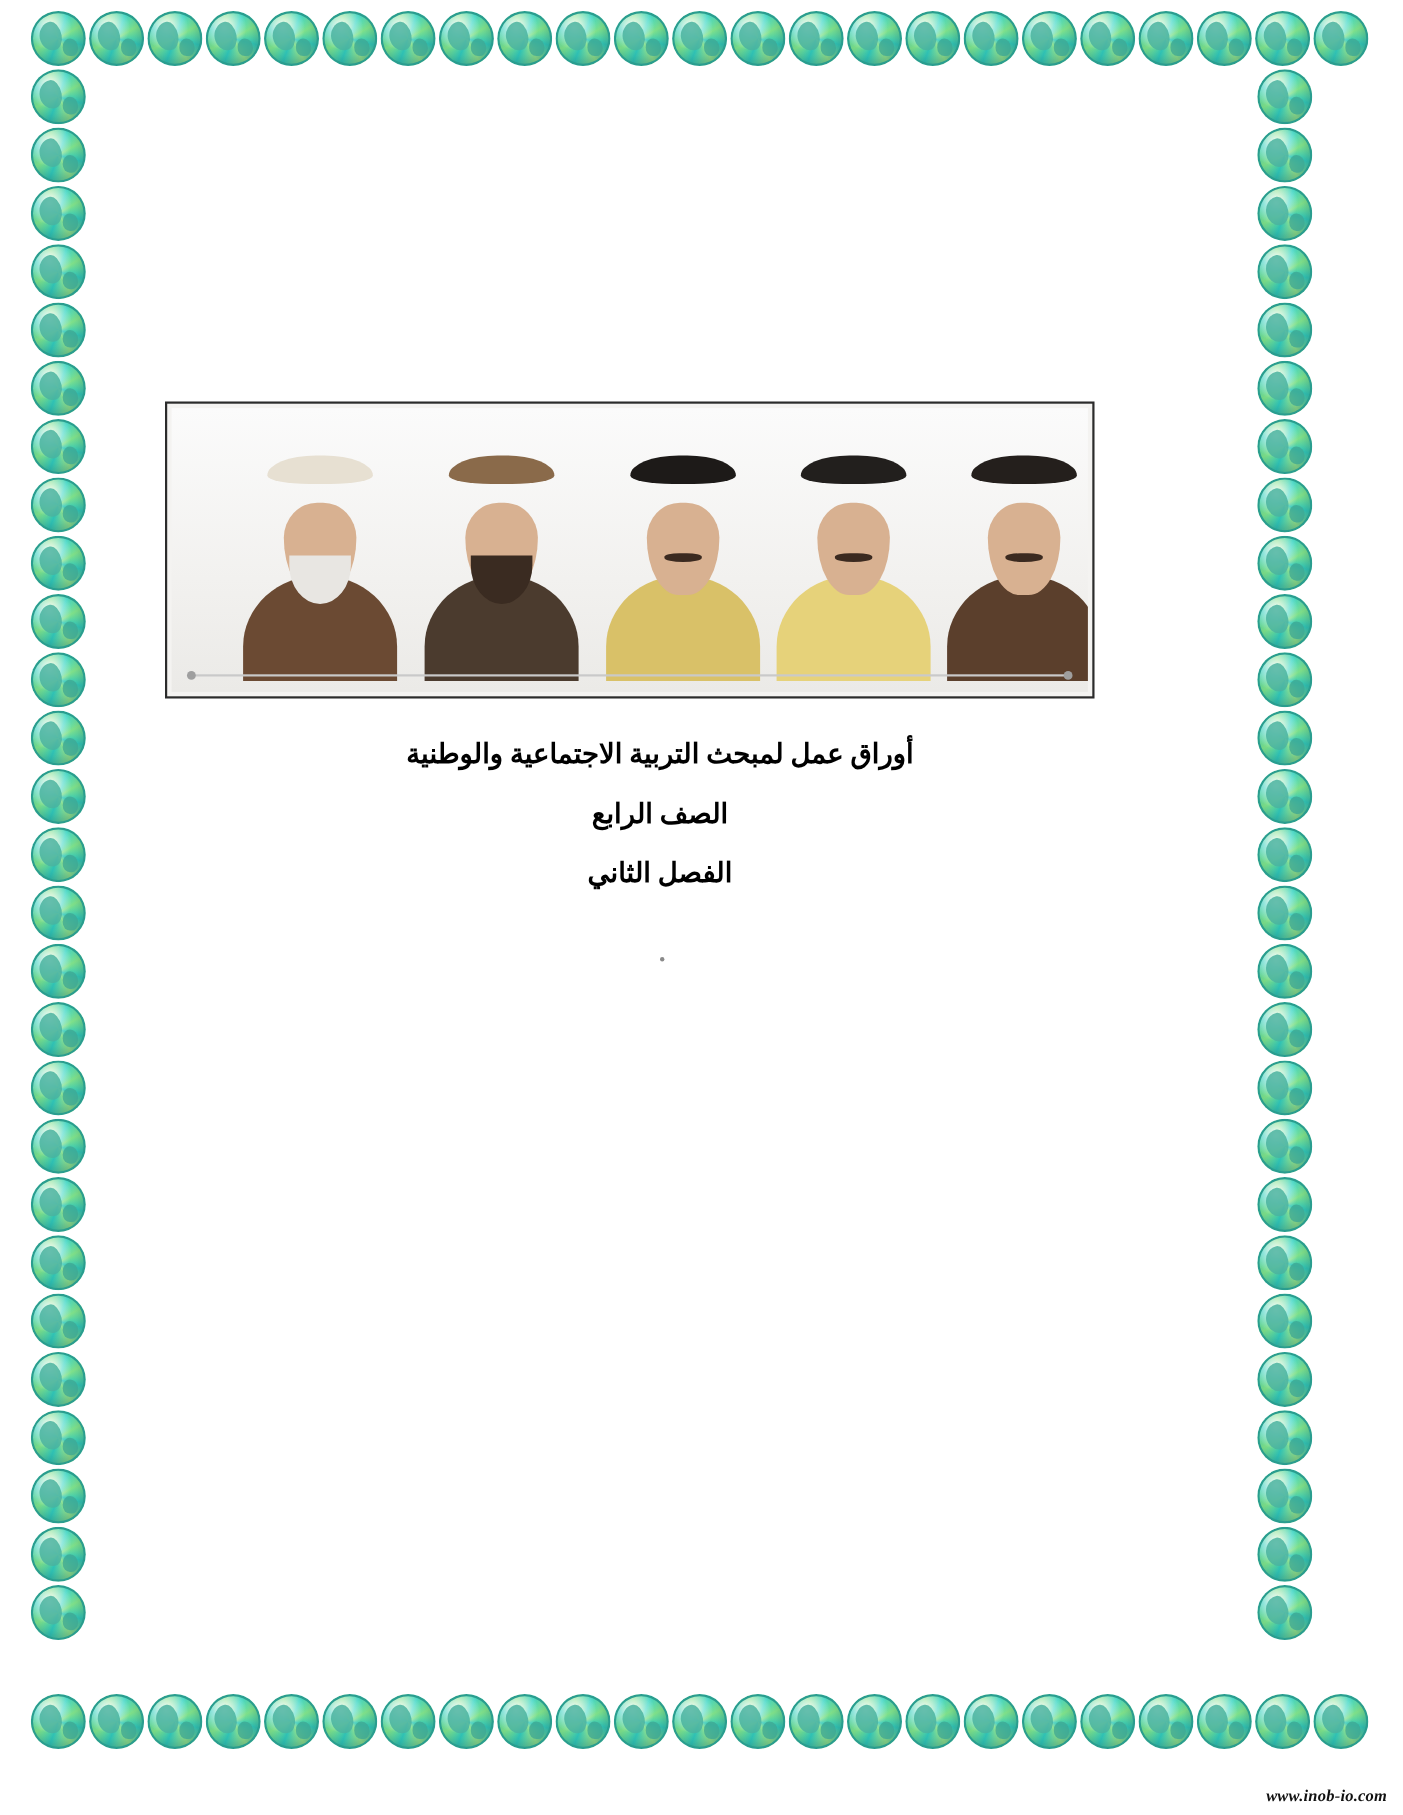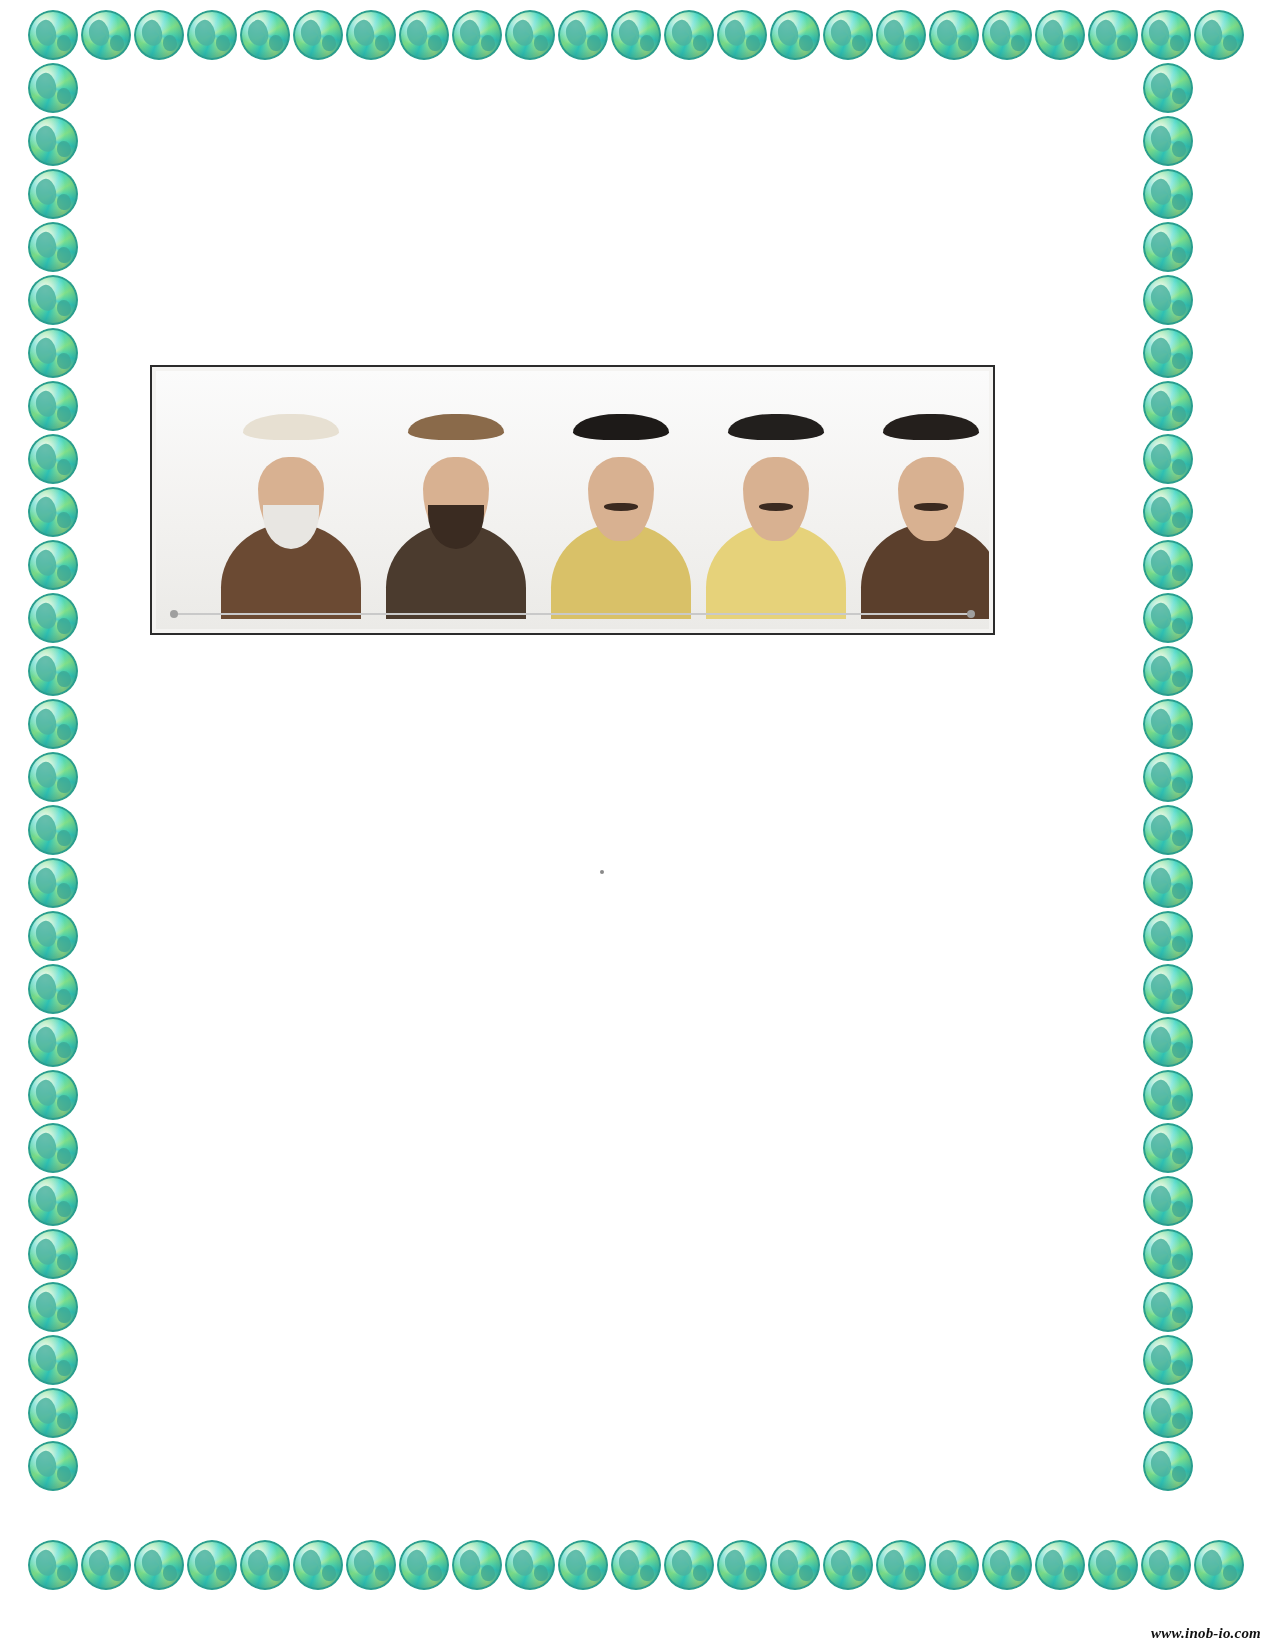--- a/index.html
+++ b/index.html
@@ -359,18 +359,23 @@
           <div class="fig-robe" style="background:#5b3f2c;"></div>
           <div class="fig-head"></div>
           <div class="fig-mustache"></div>
           <div class="fig-band" style="background:#241f1c;"></div>
         </div>
 
         <div class="photo-baseline"></div>
       </div>
     </div>
 
+    <div class="titles">
+      <div class="title-line main">أوراق عمل لمبحث التربية الاجتماعية والوطنية</div>
+      <div class="title-line sub">الصف الرابع</div>
+      <div class="title-line sub">الفصل الثاني</div>
+    </div>
 
     <div class="dot-mark"></div>
   </div>
 
   <div class="footer-url">www.inob-io.com</div>
 </div>
 
 </body></html>

